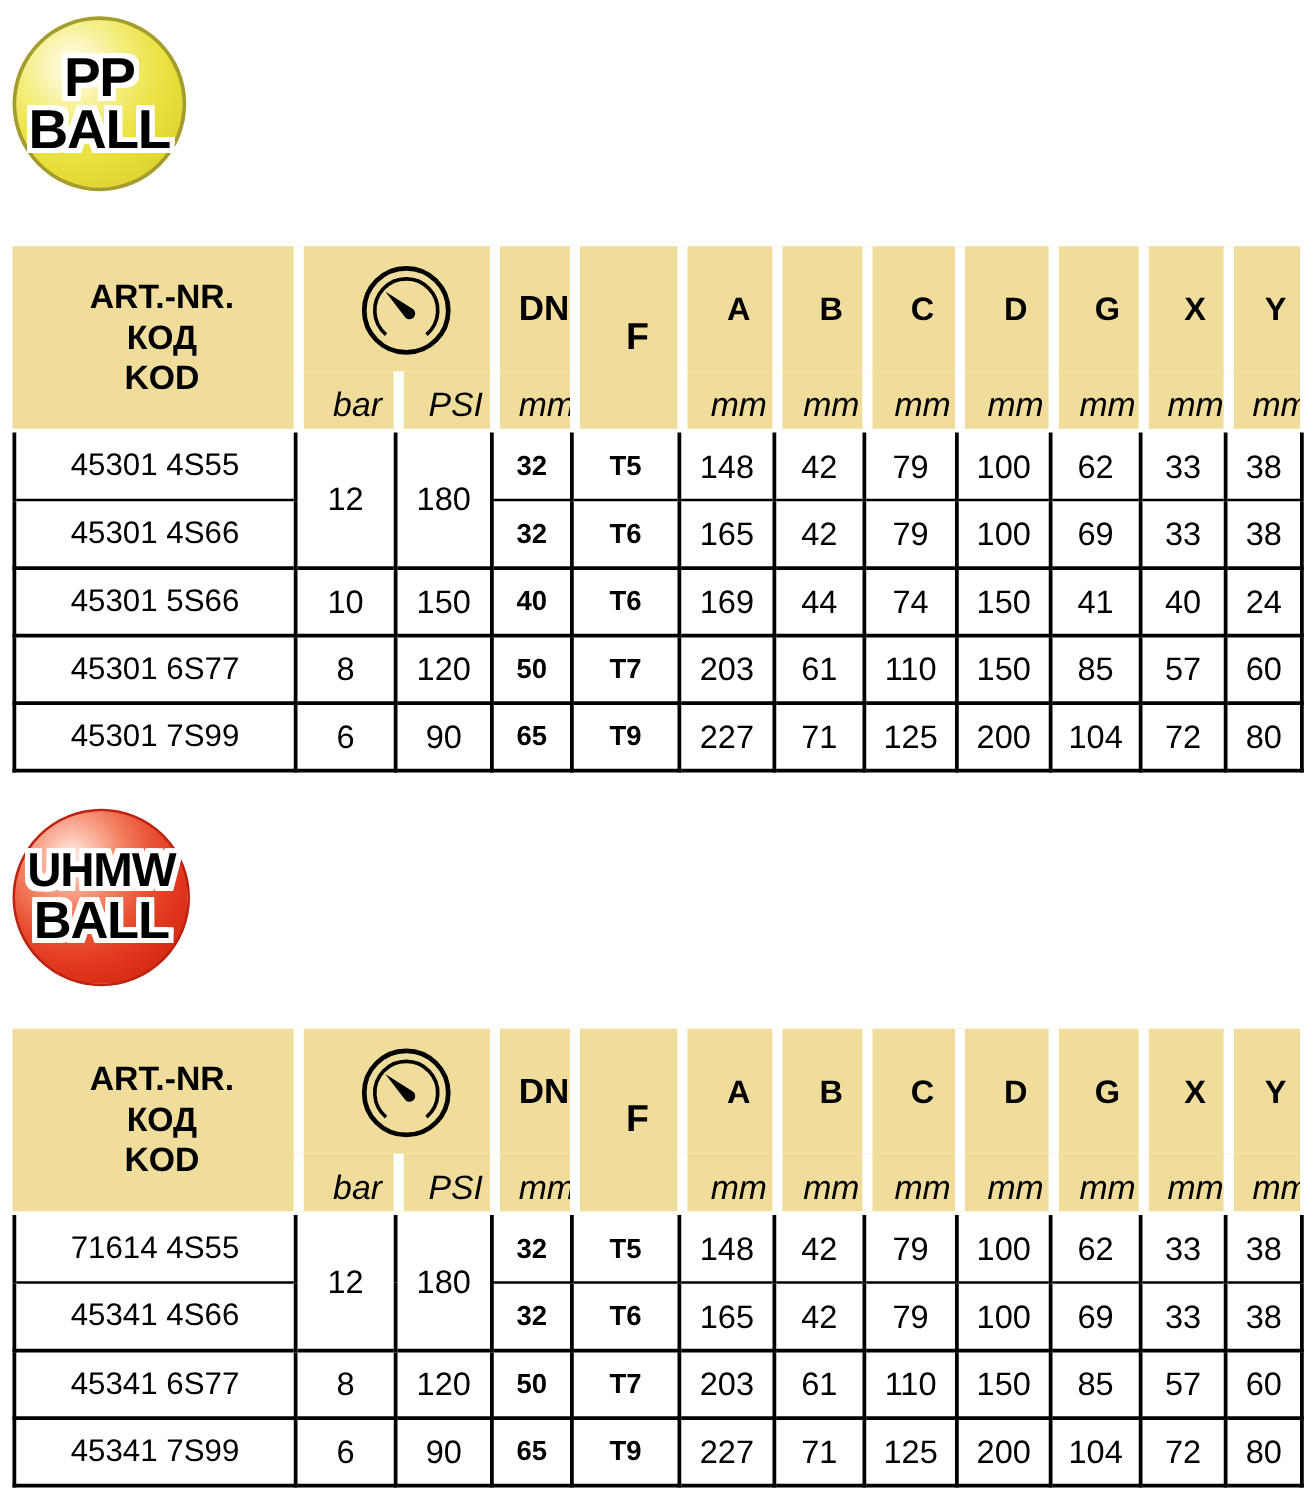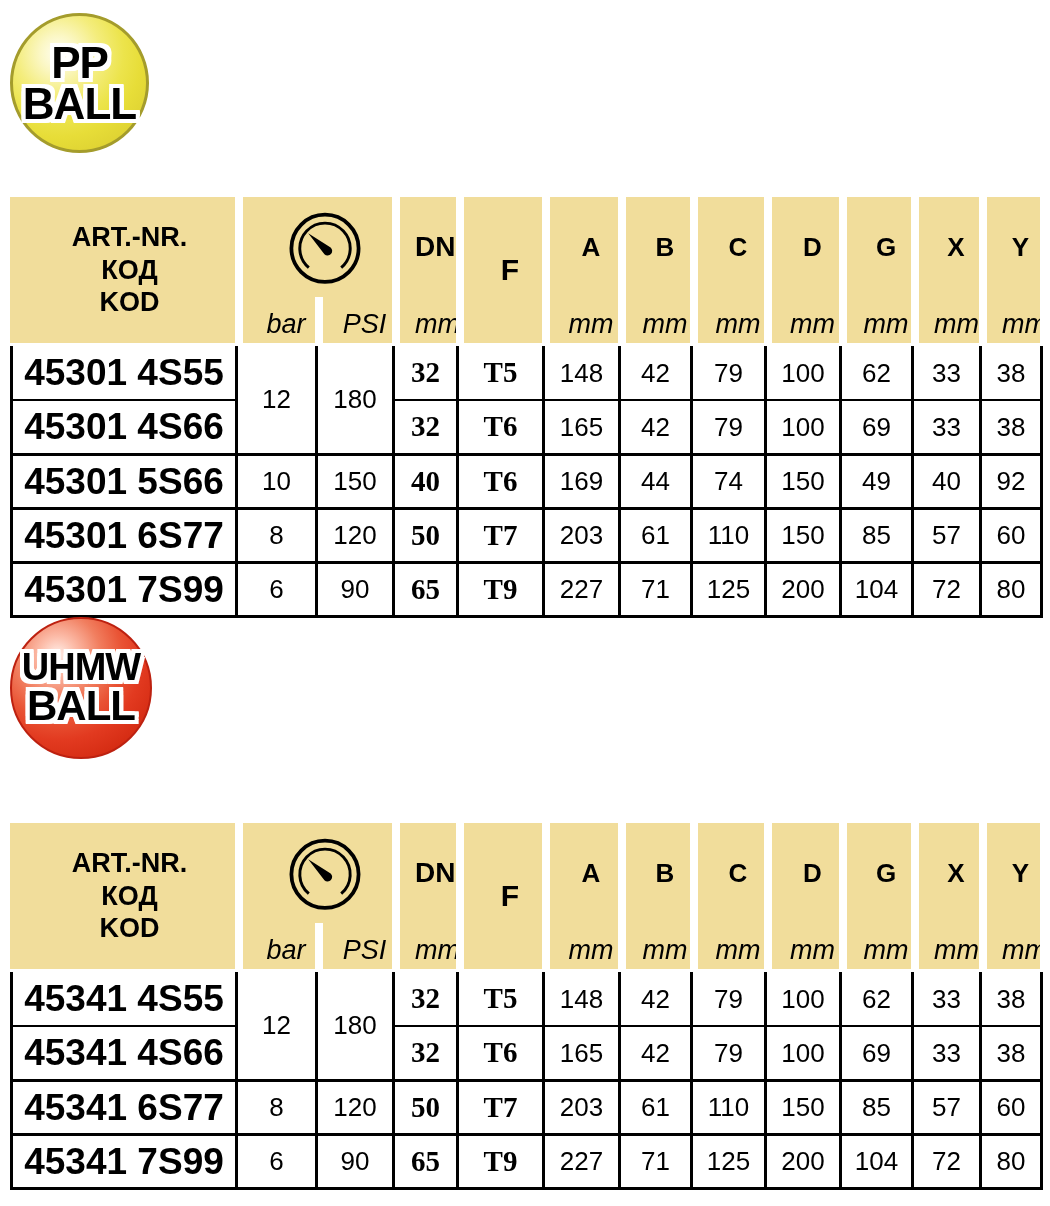--- a/index.html
+++ b/index.html
@@ -14,21 +14,21 @@
     display:flex; align-items:center; justify-content:center;
   }
   .ball-pp {
     left:10px; top:13px; width:139px; height:140px;
     border:3px solid #a49c2c;
     background: radial-gradient(circle at 34% 28%,
       #fffef2 0%, #fbf7c4 14%, #f4ed7e 32%, #ece44c 50%,
       #e7dd38 64%, #ded232 82%, #cfc432 100%);
   }
   .ball-uhmw {
-    left:10px; top:617px; width:142px; height:142px;
+    left:10px; top:647px; width:142px; height:142px;
     border:2px solid #bd2110;
     background: radial-gradient(circle at 33% 26%,
       #ffefe9 0%, #fcbdaa 13%, #f17e5f 31%, #e95334 47%,
       #e23a20 62%, #d52c13 80%, #c52410 100%);
   }
   .ball-text { text-align:center; line-height:0.94; letter-spacing:-1px; font-weight:bold;
     text-shadow:
       -4px -4px 0 #fff, 4px -4px 0 #fff, -4px 4px 0 #fff, 4px 4px 0 #fff,
       -4px 0 0 #fff, 4px 0 0 #fff, 0 -4px 0 #fff, 0 4px 0 #fff,
       -3px -4px 0 #fff, 3px 4px 0 #fff, -4px 3px 0 #fff, 4px -3px 0 #fff;
@@ -59,22 +59,22 @@
   .hdr td.h-dim { font-weight:bold; font-size:26px; }
   .hdr svg { display:block; margin:6px auto 0 auto; }
 
   
   .bodytbl { border-collapse:collapse; margin-top:3px; }
   .bodytbl td { border:3px solid #000; box-sizing:border-box; background:#fff;
                 height:54px; text-align:center; vertical-align:middle;
                 font-size:26px; line-height:1; }
   .bodytbl tr.first td { border-top:0; border-bottom-width:2px; }
   .bodytbl tr.thin  td { border-top-width:2px; }
-  .bodytbl td.c-art { font-weight:bold; font-size:37px; }
-  .bodytbl td.c-dn, .bodytbl td.c-f { font-weight:bold; font-size:29px;font-family:Liberation Serif, serif; }
+  .bodytbl td.c-art { font-weight:normal; font-size:25px; }
+  .bodytbl td.c-dn, .bodytbl td.c-f { font-weight:bold; font-size:22px; }
 </style>
 </head>
 <body>
 
 <div class="page">
 
   <div class="ball ball-pp">
     <div class="ball-text">
       <div class="l1">PP</div>
       <div class="l2">BALL</div>
@@ -181,23 +181,23 @@
       <tr>
         <td class="c-art">45301 5S66</td>
         <td>10</td>
         <td>150</td>
         <td class="c-dn">40</td>
         <td class="c-f">T6</td>
         <td>169</td>
         <td>44</td>
         <td>74</td>
         <td>150</td>
-        <td>49</td>
+        <td>41</td>
         <td>40</td>
-        <td>92</td>
+        <td>24</td>
       </tr>
       <tr>
         <td class="c-art">45301 6S77</td>
         <td>8</td>
         <td>120</td>
         <td class="c-dn">50</td>
         <td class="c-f">T7</td>
         <td>203</td>
         <td>61</td>
         <td>110</td>
@@ -296,21 +296,21 @@
           <col style="width:76px">
         <col style="width:72px">
           <col style="width:74px">
           <col style="width:75px">
         <col style="width:72px">
           <col style="width:68px">
           <col style="width:61px">
       </colgroup>
       <tbody>
           <tr class="first">
-        <td class="c-art">45341 4S55</td>
+        <td class="c-art">71614 4S55</td>
         <td rowspan="2">12</td>
         <td rowspan="2">180</td>
         <td class="c-dn">32</td>
         <td class="c-f">T5</td>
         <td>148</td>
         <td>42</td>
         <td>79</td>
         <td>100</td>
         <td>62</td>
         <td>33</td>

